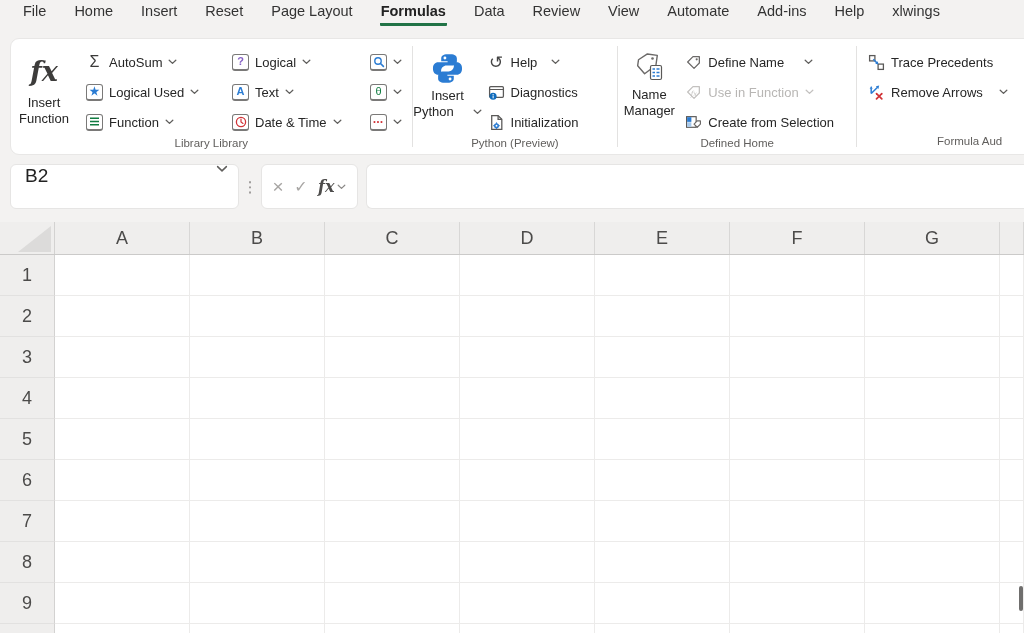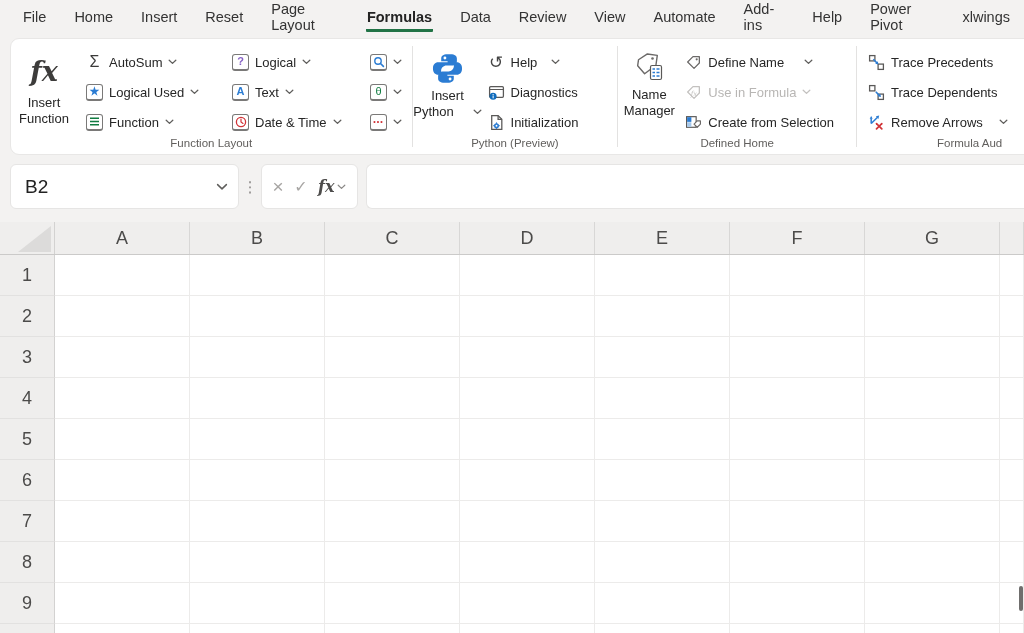--- a/index.html
+++ b/index.html
@@ -7,21 +7,21 @@
   body {
     font-family:"Liberation Sans", sans-serif;
     background:#f3f2f1;
     color:#262626;
     position:relative;
     -webkit-font-smoothing:antialiased;
   }
 
   
   .tabbar { height:38px; display:flex; align-items:stretch; padding-left:9px; background:#f3f2f1; }
-  .tab { display:flex; align-items:center; padding:11px 13px; font-size:14.5px; color:#333; cursor:default; }
+  .tab { display:flex; align-items:flex-start; padding:0 13px; font-size:14.5px; color:#333; cursor:default; }
   .tab > span { padding:3px 1px 4px; border-bottom:3px solid transparent; }
   .tab.active { font-weight:700; color:#232323; }
   .tab.active > span { border-bottom:3px solid #217346; border-radius:1px; }
 
   
   .ribbon-card {
     position:absolute; left:10px; top:38px; right:-14px; height:117px;
     background:#ffffff; border:1px solid #e8e7e6; border-radius:9px;
     display:flex; overflow:hidden;
   }
@@ -51,21 +51,21 @@
   .sigma { width:17px; text-align:center; font-size:16px; font-weight:400; color:#3b3a39; flex:none; }
   .c-blue { color:#2b7cd3; } .c-green { color:#107c41; } .c-purple { color:#8661c5; }
   .dots3 { font-size:7px; letter-spacing:1px; color:#d13438; font-weight:700; }
   .reset-glyph { font-size:17px; color:#444; width:17px; text-align:center; flex:none; line-height:1; }
   .icon16 { flex:none; }
 
   
   .formula-row { position:absolute; left:0; top:156px; width:1024px; height:66px; display:flex; align-items:flex-start; padding:8px 0 0 10px; }
   .namebox {
     width:229px; height:45px; background:#fff; border:1px solid #e6e5e4; border-radius:6px;
-    display:flex; align-items:center; padding:0 10px 0 14px; font-size:19px; color:#222;
+    display:flex; padding:0 10px 0 14px; font-size:19px; color:#222;
   }
   .namebox .nb-val { flex:1; }
   .grip { width:22px; display:flex; align-items:center; justify-content:center; height:45px; color:#8a8886; font-size:15px; }
   .fbtns {
     width:97px; height:45px; background:#fff; border:1px solid #e6e5e4; border-radius:6px;
     display:flex; align-items:center; justify-content:space-evenly; margin-right:8px;
   }
   .fbtn-x { font-size:19px; color:#a7a5a3; }
   .fbtn-check { font-size:16px; color:#a7a5a3; }
   .fbtn-fx { font:italic 700 16px "DejaVu Serif", serif; color:#4d4c4b; display:flex; align-items:center; gap:3px; }
@@ -117,23 +117,20 @@
   <div class="tab">
       <span>Automate</span>
     </div>
   <div class="tab">
       <span>Add-ins</span>
     </div>
   <div class="tab">
       <span>Help</span>
     </div>
   <div class="tab">
-      <span>Power Pivot</span>
-    </div>
-  <div class="tab">
       <span>xlwings</span>
     </div>
 </div>
 
 <div class="ribbon-card">
 
   <div class="rgroup" style="width:401px">
     <div class="rgroup-content">
       <div class="bigbtn" style="width:66px">
         <span class="fx-big">fx</span>
@@ -222,21 +219,21 @@
         <div class="sbtn">
           <span class="ibox">
               <span class="dots3">•••</span>
             </span>
           <svg class="chev" width="9" height="6" viewBox="0 0 9 6">
               <path d="M1.2 1.2 L4.5 4.4 L7.8 1.2" fill="none" stroke="currentColor" stroke-width="1.3" stroke-linecap="round" stroke-linejoin="round"></path>
             </svg>
         </div>
       </div>
     </div>
-    <div class="rgroup-label">Function Layout</div>
+    <div class="rgroup-label">Library Library</div>
   </div>
 
   <div class="vdiv"></div>
 
   <div class="rgroup" style="width:205px">
     <div class="rgroup-content">
       <div class="bigbtn" style="width:70px">
         <svg width="33" height="33" viewBox="0 0 32 32" style="margin:2px 0 3px">
           <path fill="#2b7cd3" d="M15.9 2.1c-4.1 0-6 1.8-6 4.2v2.6h6.2v1H6.9c-2.9 0-5 2.2-5 6.1s2.1 6.1 5 6.1h2.9v-3.7c0-2.9 2.4-5.2 5.2-5.2h6c2.3 0 4.1-1.9 4.1-4.2V6.3c0-2.4-2-4.2-6.1-4.2h-3.1zm-2.4 2.3a1.4 1.4 0 1 1 0 2.8 1.4 1.4 0 0 1 0-2.8z"></path>
           <path fill="#2b7cd3" d="M16.1 29.9c4.1 0 6-1.8 6-4.2v-2.6h-6.2v-1h9.2c2.9 0 5-2.2 5-6.1s-2.1-6.1-5-6.1h-2.9v3.7c0 2.9-2.4 5.2-5.2 5.2h-6c-2.3 0-4.1 1.9-4.1 4.2v2.7c0 2.4 2 4.2 6.1 4.2h3.1zm2.4-2.3a1.4 1.4 0 1 1 0-2.8 1.4 1.4 0 0 1 0 2.8z"></path>
@@ -321,21 +318,21 @@
           <span>Define Name</span>
           <svg class="chev" style="margin-left:14px" width="9" height="6" viewBox="0 0 9 6">
               <path d="M1.2 1.2 L4.5 4.4 L7.8 1.2" fill="none" stroke="currentColor" stroke-width="1.3" stroke-linecap="round" stroke-linejoin="round"></path>
             </svg>
         </div>
         <div class="sbtn disabled">
           <svg class="icon16" width="17" height="17" viewBox="0 0 16 16">
             <path d="M2.5 7.5 L7.5 2.5 H13.5 V8.5 L8.5 13.5 L2.5 7.5 Z" fill="#fff" stroke="#c3c1bf" stroke-width="1.2" stroke-linejoin="round"></path>
             <text x="5.4" y="11" font-size="6.5" font-style="italic" font-family="DejaVu Serif, serif" fill="#c3c1bf">fx</text>
           </svg>
-          <span>Use in Formula</span>
+          <span>Use in Function</span>
           <svg class="chev" width="9" height="6" viewBox="0 0 9 6">
               <path d="M1.2 1.2 L4.5 4.4 L7.8 1.2" fill="none" stroke="currentColor" stroke-width="1.3" stroke-linecap="round" stroke-linejoin="round"></path>
             </svg>
         </div>
         <div class="sbtn">
           <svg class="icon16" width="17" height="17" viewBox="0 0 16 16">
             <rect x="1.5" y="2.5" width="9" height="10" fill="#fff" stroke="#5a5958" stroke-width="1.1"></rect>
             <rect x="2" y="3" width="4" height="4.4" fill="#2b7cd3"></rect>
             <rect x="2" y="7.8" width="4" height="4.2" fill="#a7c9ec"></rect>
             <path d="M8.5 9.5 L11.5 6.5 H14.5 V9.5 L11.5 12.5 L8.5 9.5 Z" fill="#fff" stroke="#6b6968" stroke-width="1.1" stroke-linejoin="round"></path>
@@ -353,29 +350,20 @@
     <div class="rgroup-content" style="padding-left:6px">
       <div class="btncol">
         <div class="sbtn">
           <svg class="icon16" width="17" height="17" viewBox="0 0 16 16">
             <rect x="1.5" y="1.5" width="5" height="5" fill="#fff" stroke="#5a5958" stroke-width="1.2"></rect>
             <rect x="9.5" y="9.5" width="5" height="5" fill="#fff" stroke="#5a5958" stroke-width="1.2"></rect>
             <line x1="5" y1="5" x2="8.6" y2="8.6" stroke="#2b7cd3" stroke-width="1.4"></line>
             <path d="M9.8 9.8 L6.8 9.2 L9.2 6.8 Z" fill="#2b7cd3"></path>
           </svg>
           <span>Trace Precedents</span>
-        </div>
-        <div class="sbtn">
-          <svg class="icon16" width="17" height="17" viewBox="0 0 16 16">
-            <rect x="1.5" y="1.5" width="5" height="5" fill="#fff" stroke="#5a5958" stroke-width="1.2"></rect>
-            <rect x="9.5" y="9.5" width="5" height="5" fill="#fff" stroke="#5a5958" stroke-width="1.2"></rect>
-            <line x1="7.4" y1="7.4" x2="11" y2="11" stroke="#2b7cd3" stroke-width="1.4"></line>
-            <path d="M12.2 12.2 L9.2 11.6 L11.6 9.2 Z" fill="#2b7cd3"></path>
-          </svg>
-          <span>Trace Dependents</span>
         </div>
         <div class="sbtn">
           <svg class="icon16" width="17" height="17" viewBox="0 0 16 16">
             <line x1="3" y1="9" x2="9" y2="3" stroke="#2b7cd3" stroke-width="1.4"></line>
             <path d="M10.5 1.5 L9.8 4.6 L7.4 2.2 Z" fill="#2b7cd3"></path>
             <line x1="3" y1="9" x2="3" y2="4" stroke="#2b7cd3" stroke-width="1.4"></line>
             <path d="M3 1.8 L4.4 4.4 L1.6 4.4 Z" fill="#2b7cd3"></path>
             <g stroke="#d13438" stroke-width="1.6" stroke-linecap="round">
                 <line x1="8" y1="9" x2="13" y2="14"></line>
                 <line x1="13" y1="9" x2="8" y2="14"></line>

